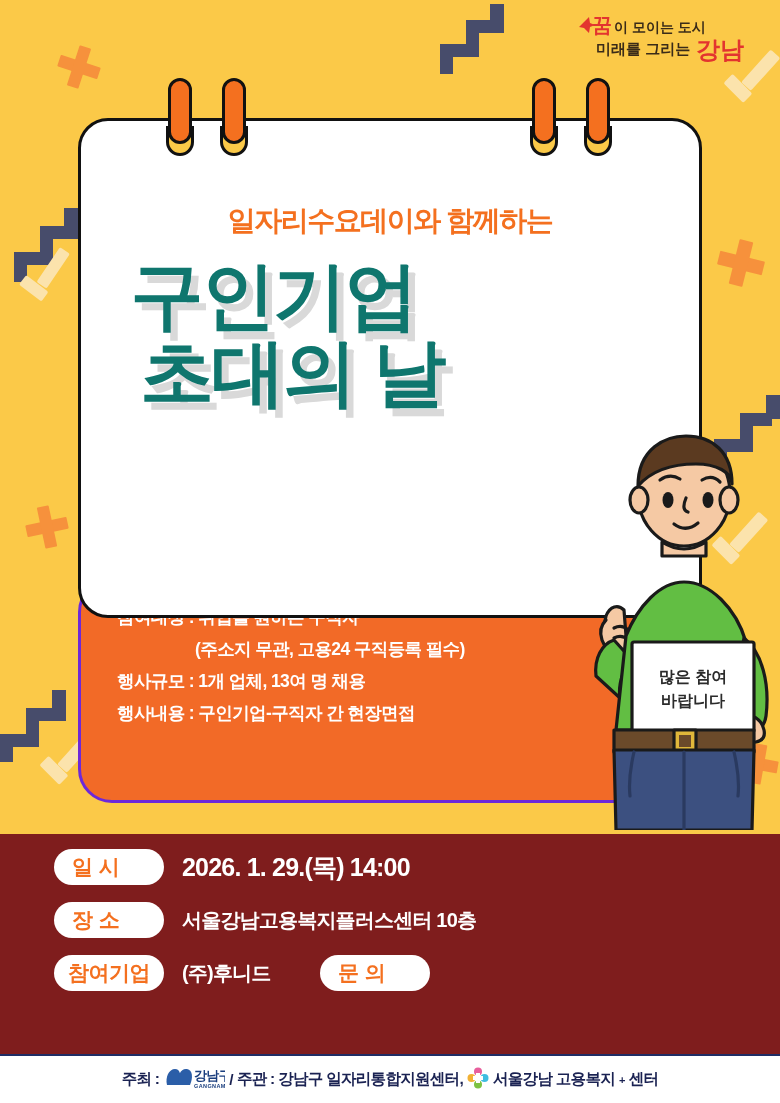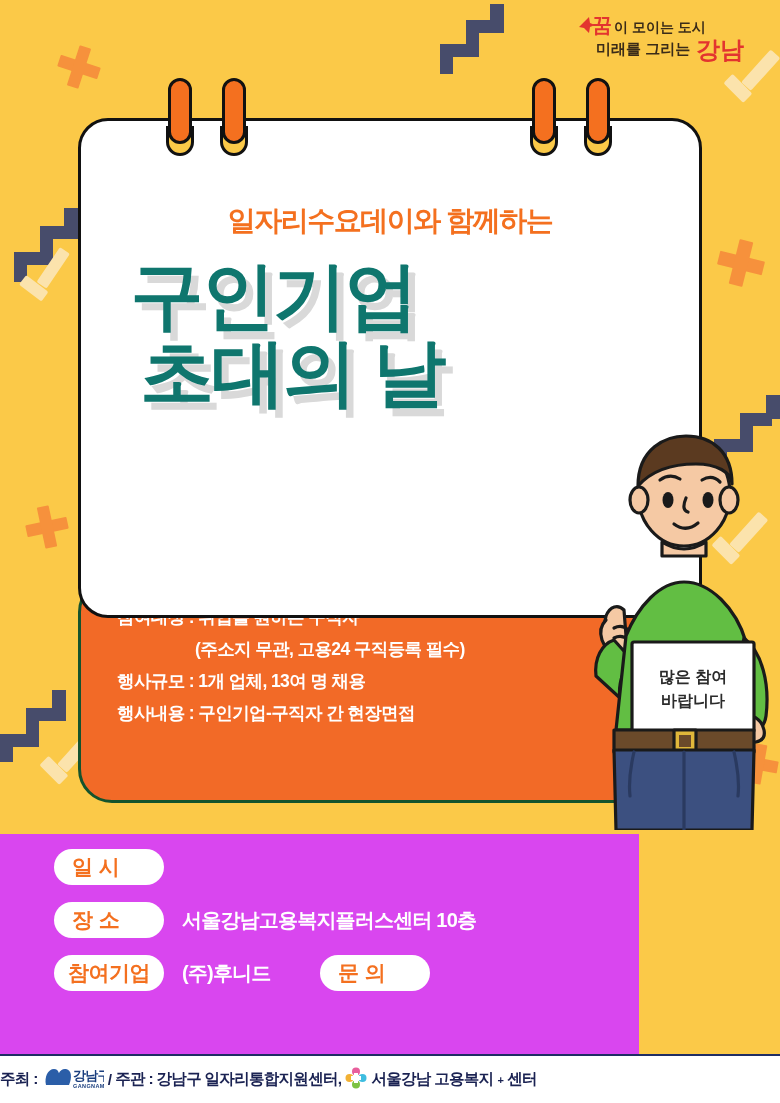--- a/index.html
+++ b/index.html
@@ -28,21 +28,21 @@
 
   
   .check { position:absolute; }
   .check span { position:absolute; background:#FBE3AC; display:block; border-radius:2px; }
 
   
   #card-wrap { position:absolute; left:78px; top:118px; width:624px; height:685px; }
 
   #orange-box {
     position:absolute; left:0; top:460px; width:624px; height:225px;
-    background:#F26A27; border:3px solid #14532d; border-radius:34px;
+    background:#F26A27; border:3px solid #6d28d9; border-radius:34px;
     z-index:1;
   }
   #orange-inner {
     position:absolute; left:36px; top:20px; width:470px;
     color:#fff; font-weight:bold; font-size:17.5px; line-height:32px;
     letter-spacing:-0.6px; white-space:nowrap;
   }
   #orange-inner .indent { padding-left:78px; }
 
   #white-card {
@@ -74,41 +74,41 @@
     letter-spacing:-2.5px;
     text-shadow:7px 8px 0 #D9D9D9;
   }
   #title-block .line2 { padding-left:10px; }
 
   
   #character { position:absolute; left:556px; top:430px; width:224px; height:400px; z-index:5; }
 
   
   #bottom {
-    position:absolute; left:0; bottom:49px; width:639px; height:220px;
-    background:#d946ef; z-index:6;
+    position:absolute; left:0; bottom:49px; width:780px; height:220px;
+    background:#7f1d1d; z-index:6;
   }
   .info-row { position:absolute; display:flex; align-items:center; }
   .pill {
     background:#fff; color:#F4701F; font-weight:bold; font-size:21px;
     border-radius:22px; height:36px; min-width:110px;
     display:flex; align-items:center; justify-content:space-between;
     padding:0 18px; letter-spacing:0; white-space:nowrap;
   }
   .pill.tight { min-width:110px; padding:16px 14px; justify-content:center; letter-spacing:-0.5px; }
   .info-val {
     color:#fff; font-weight:bold; font-size:25px; margin-left:18px;
     letter-spacing:-0.8px; white-space:nowrap;
   }
   .info-val.small { font-size:20px; }
 
   
   #footer {
     position:absolute; left:0; bottom:0; width:780px; height:49px;
-    background:#fff; display:flex; align-items:center; 
+    background:#fff; display:flex; align-items:center; justify-content:center;
     z-index:7; border-top:2px solid #1F2D64;
   }
   #footer .ftxt {
     color:#1A2252; font-size:15.5px; font-weight:bold; letter-spacing:-0.7px;
     display:flex; align-items:center; gap:4px; white-space:nowrap;
   }
 
   
   #top-logo { position:absolute; right:22px; top:10px; width:180px; height:56px; z-index:8; }
 </style>
@@ -273,20 +273,21 @@
       </g>
       <text x="137" y="252" text-anchor="middle" font-family="Liberation Sans, sans-serif" font-size="16" font-weight="bold" fill="#2B2B2B">많은 참여</text>
       <text x="137" y="276" text-anchor="middle" font-family="Liberation Sans, sans-serif" font-size="16" font-weight="bold" fill="#2B2B2B">바랍니다</text>
     </svg>
   </div>
 
   <div id="bottom">
 
     <div class="info-row" style="left:54px; top:15px;">
       <div class="pill">일     시</div>
+      <div class="info-val">2026. 1. 29.(목) 14:00</div>
     </div>
 
     <div class="info-row" style="left:54px; top:68px;">
       <div class="pill">장     소</div>
       <div class="info-val small">서울강남고용복지플러스센터 10층</div>
     </div>
 
     <div class="info-row" style="left:54px; top:121px;">
       <div class="pill tight">참여기업</div>
       <div class="info-val small">(주)후니드</div>

